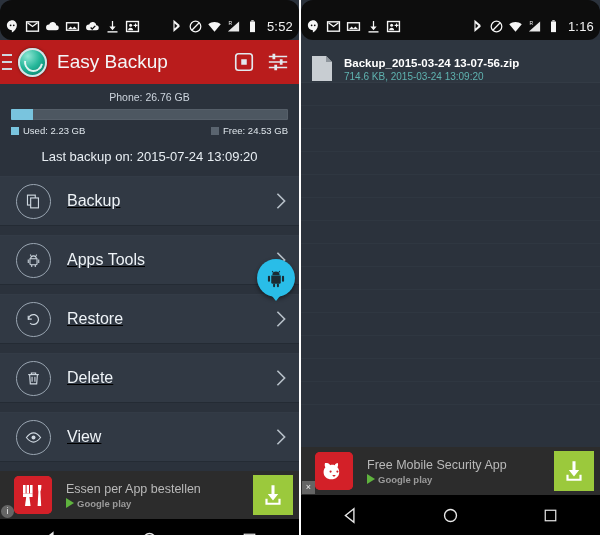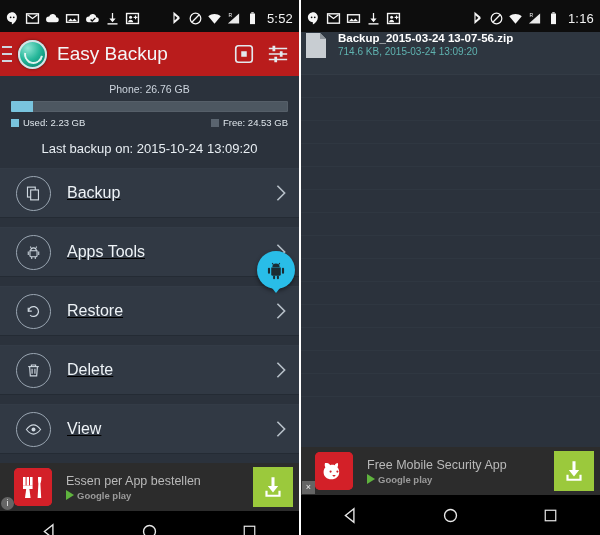--- a/index.html
+++ b/index.html
@@ -30,22 +30,23 @@
     display: flex;
     flex-direction: column;
   }
 
   
   .statusbar {
     height: 28px;
     background: #0d0d0d;
     display: flex;
     align-items: center;
-    padding: 4px 6px 0 5px;
-    flex: 0 0 auto;
+    padding: 12px 6px 0 5px;
+    flex: 0 0 auto;
+    border-radius: 12px;
   }
   .sb-left {
     display: flex;
     align-items: center;
     gap: 5px;
     flex: 1 1 auto;
   }
   .sb-right {
     display: flex;
     align-items: center;
@@ -281,22 +282,22 @@
   .newfolder-ico svg { display:block; width:100%; height:100%; }
 
   .filelist {
     flex: 1 1 auto;
     background: #2b323c;
     padding-top: 0;
   }
   .filerow {
     height: 42px;
     display: flex;
-    align-items: flex-start;
-    padding: 0 4px;
+    align-items: flex-end;
+    padding: 0 10px;
     border-bottom: 1px solid #333b45;
     background: #2e3640;
   }
   .file-ico {
     width: 22px; height: 27px;
     flex: 0 0 auto;
   }
   .file-ico svg { display:block; width:100%; height:100%; }
   .file-meta {
     margin-left: 11px;
@@ -531,21 +532,21 @@
         <div class="legend-item">
           <span class="sw used"></span>
           <span>Used: 2.23 GB</span>
         </div>
         <div class="legend-item">
           <span class="sw free"></span>
           <span>Free: 24.53 GB</span>
         </div>
       </div>
     </div>
-    <div class="lastbackup">Last backup on: 2015-10-24 13:09:20</div>
+    <div class="lastbackup">Last backup on: 2015-07-24 13:09:20</div>
 
     <div class="menu">
 
       <div class="row">
         <div class="row-circle">
           <svg viewBox="0 0 24 24" fill="none" stroke="#cfd8e0" stroke-width="1.6">
               <rect x="3.5" y="3" width="11" height="14"></rect>
               <rect x="8" y="7" width="11" height="14" fill="#313944"></rect>
             </svg>
         </div>

